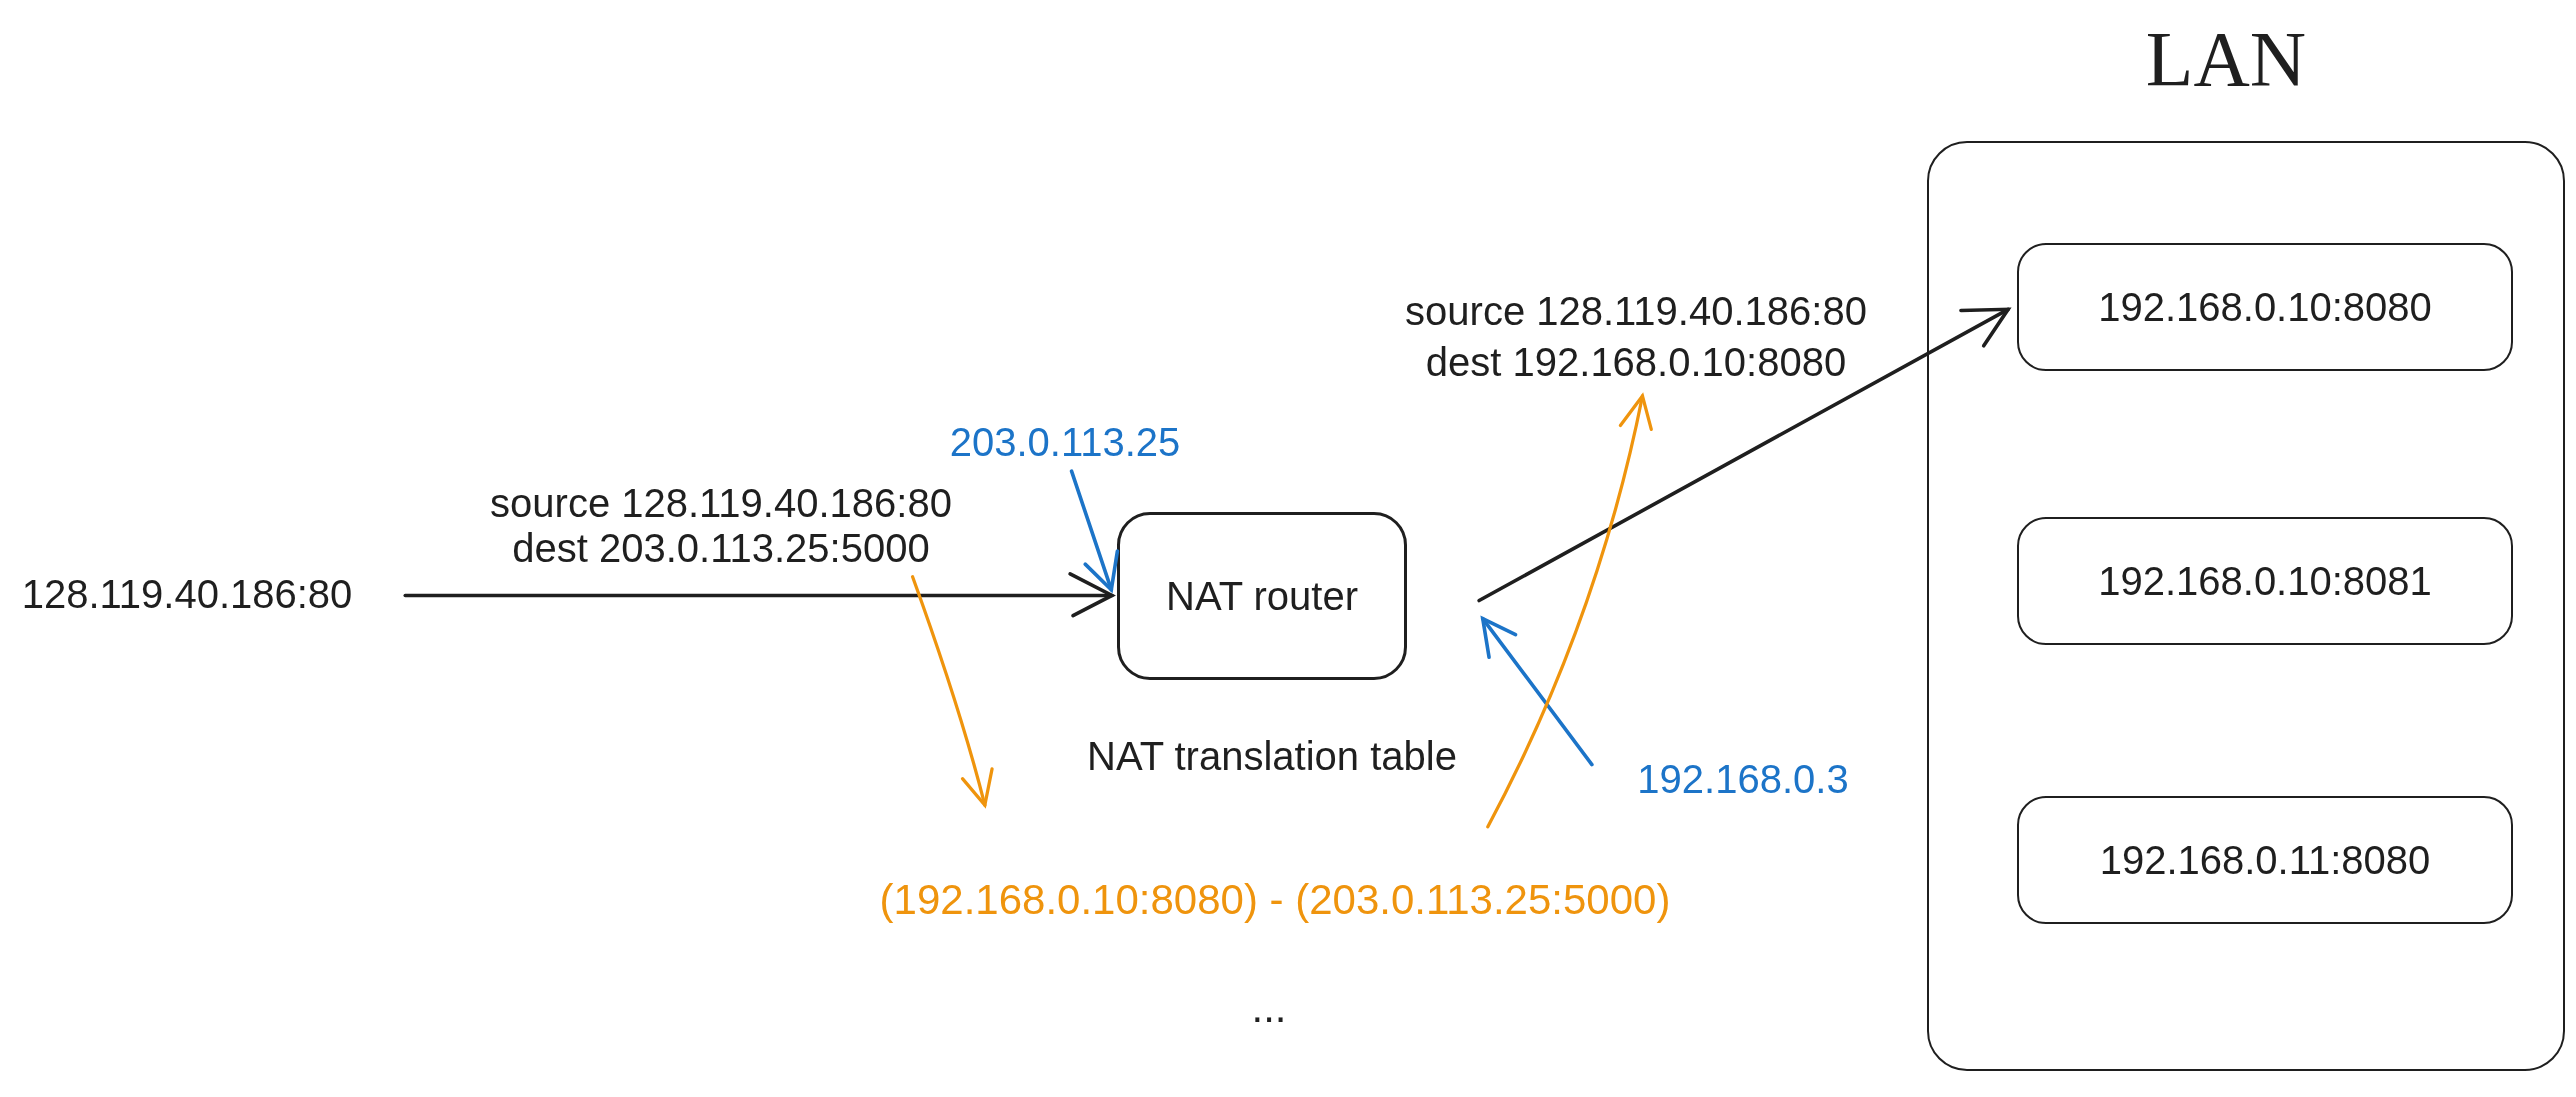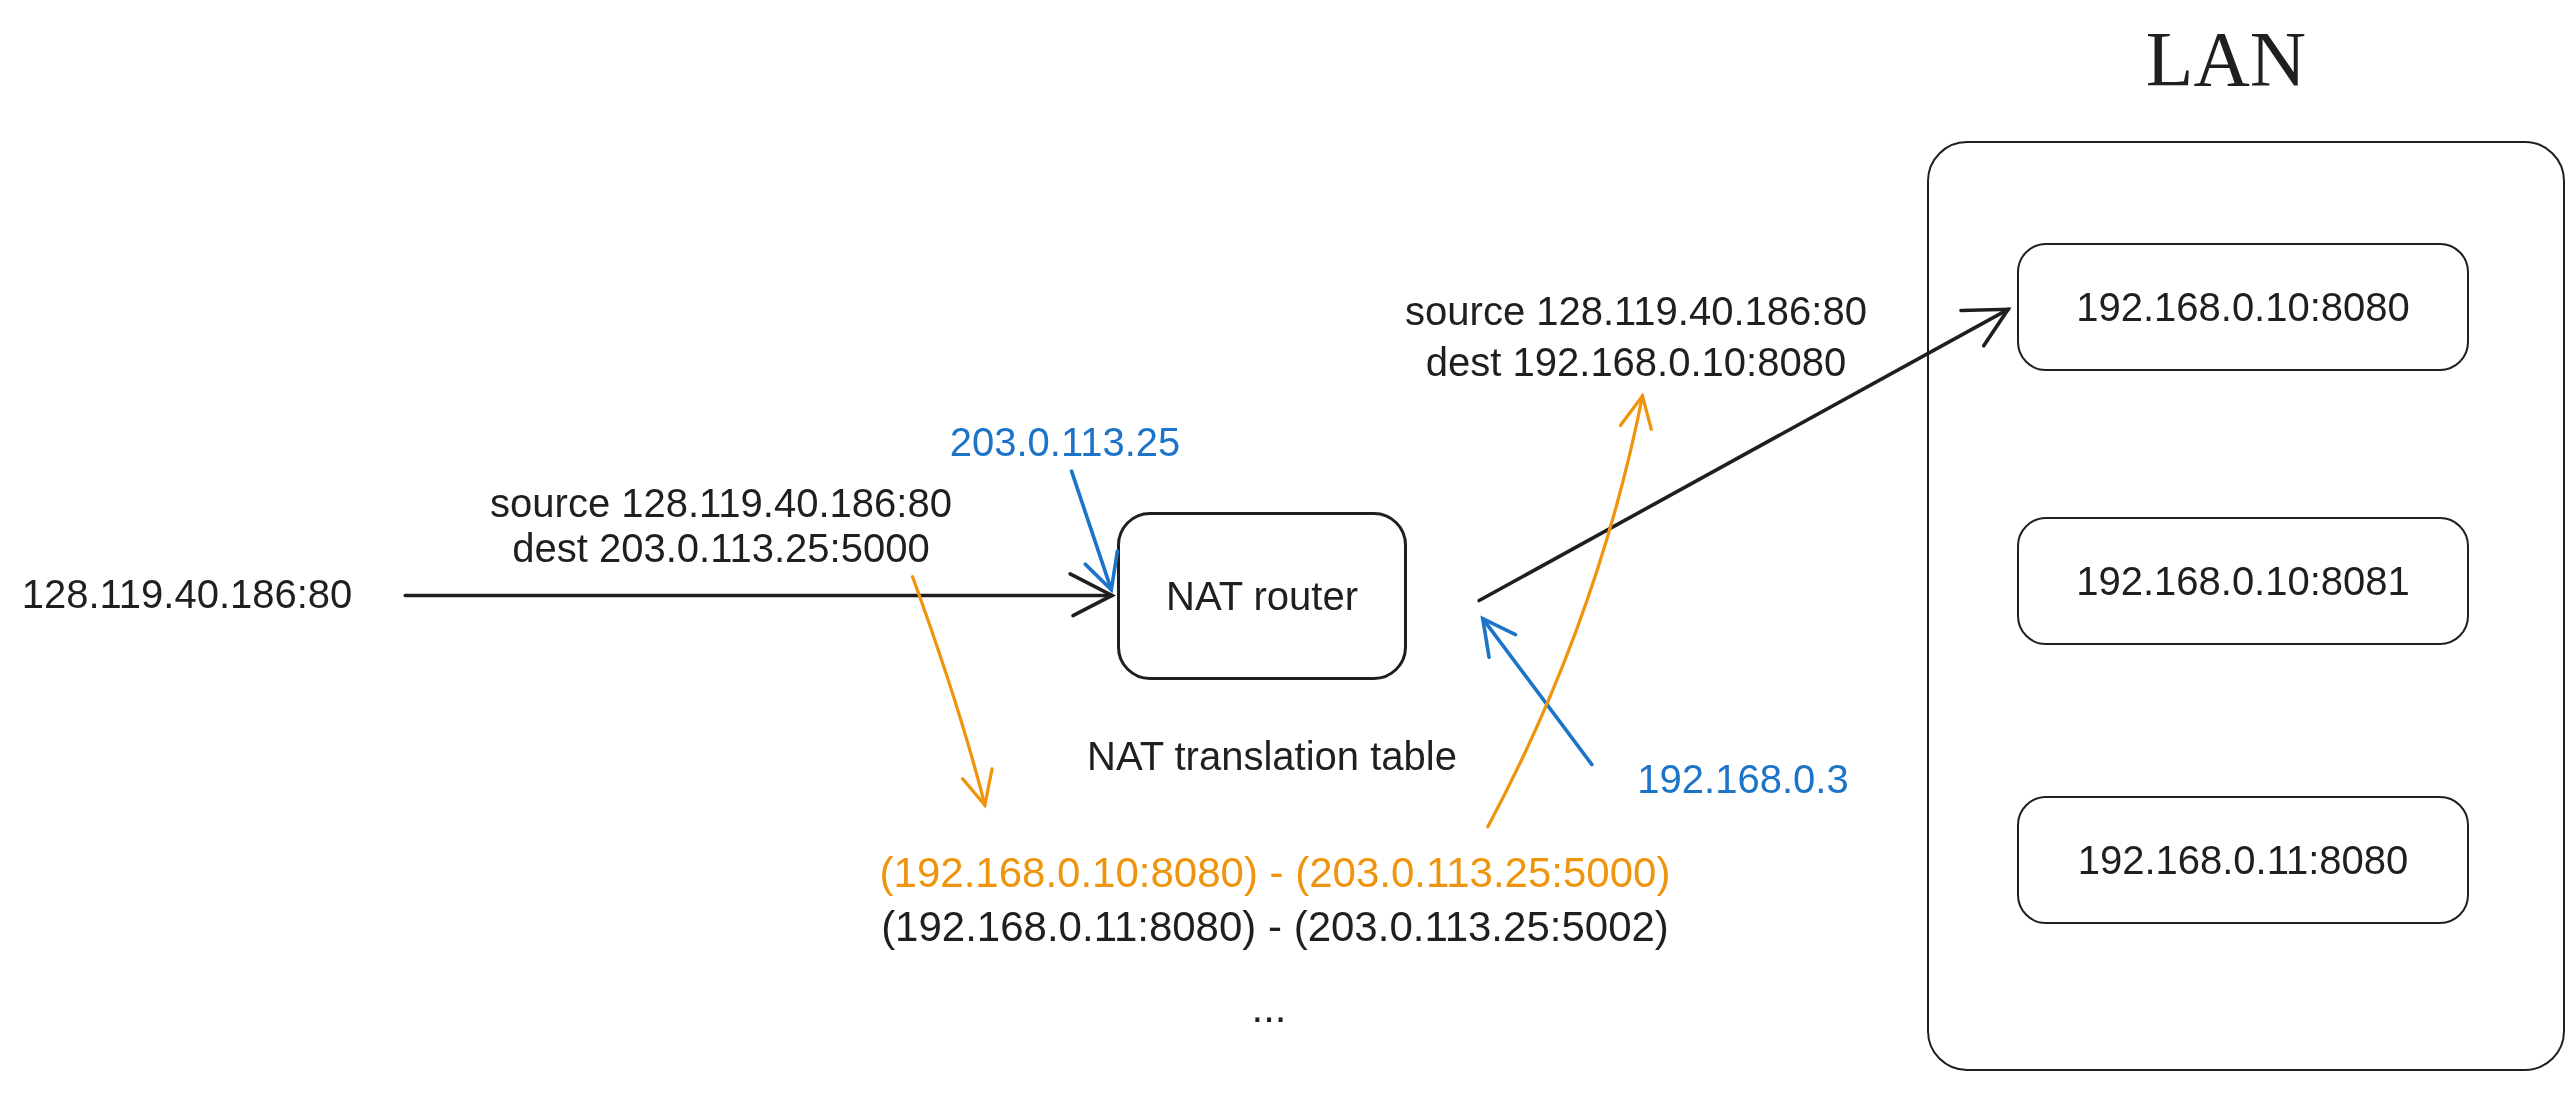--- a/index.html
+++ b/index.html
@@ -40,21 +40,21 @@
     font-size: 40px;
     z-index: 1;
   }
   .nat-node { left: 1117px; top: 512px; width: 290px; height: 168px; }
   .lan-container {
     left: 1927px; top: 141px; width: 638px; height: 930px;
     border-width: 2.9px; border-radius: 40px;
     background: transparent;
   }
   .host-node {
-    left: 2017px; width: 452px; height: 128px;
+    left: 2017px; width: 496px; height: 128px;
     border-width: 2.9px; border-radius: 29px;
   }
   .host-1 { top: 243px; }
   .host-2 { top: 517px; align-items: center; }
   .host-3 { top: 796px; }
 
   
   .arrows {
     position: absolute;
     left: 0; top: 0;
@@ -129,19 +129,18 @@
     <div>source 128.119.40.186:80</div>
     <div>dest 192.168.0.10:8080</div>
   </div>
 
   <div class="label fs-body blue" style="left:1721px; top:779px;">192.168.0.3</div>
 
   <div class="label fs-body" style="left:1272px; top:756px;">NAT translation table</div>
 
   <div class="label fs-table" style="left:1275px; top:900px;">
     <div class="orange">(192.168.0.10:8080) - (203.0.113.25:5000)</div>
-    <div>(192.168.0.11:8080) - (203.0.113.25:5002)</div>
   </div>
 
   <div class="label fs-table" style="left:1269px; top:1008px;">...</div>
 
 </div>
 
 
 </body></html>

